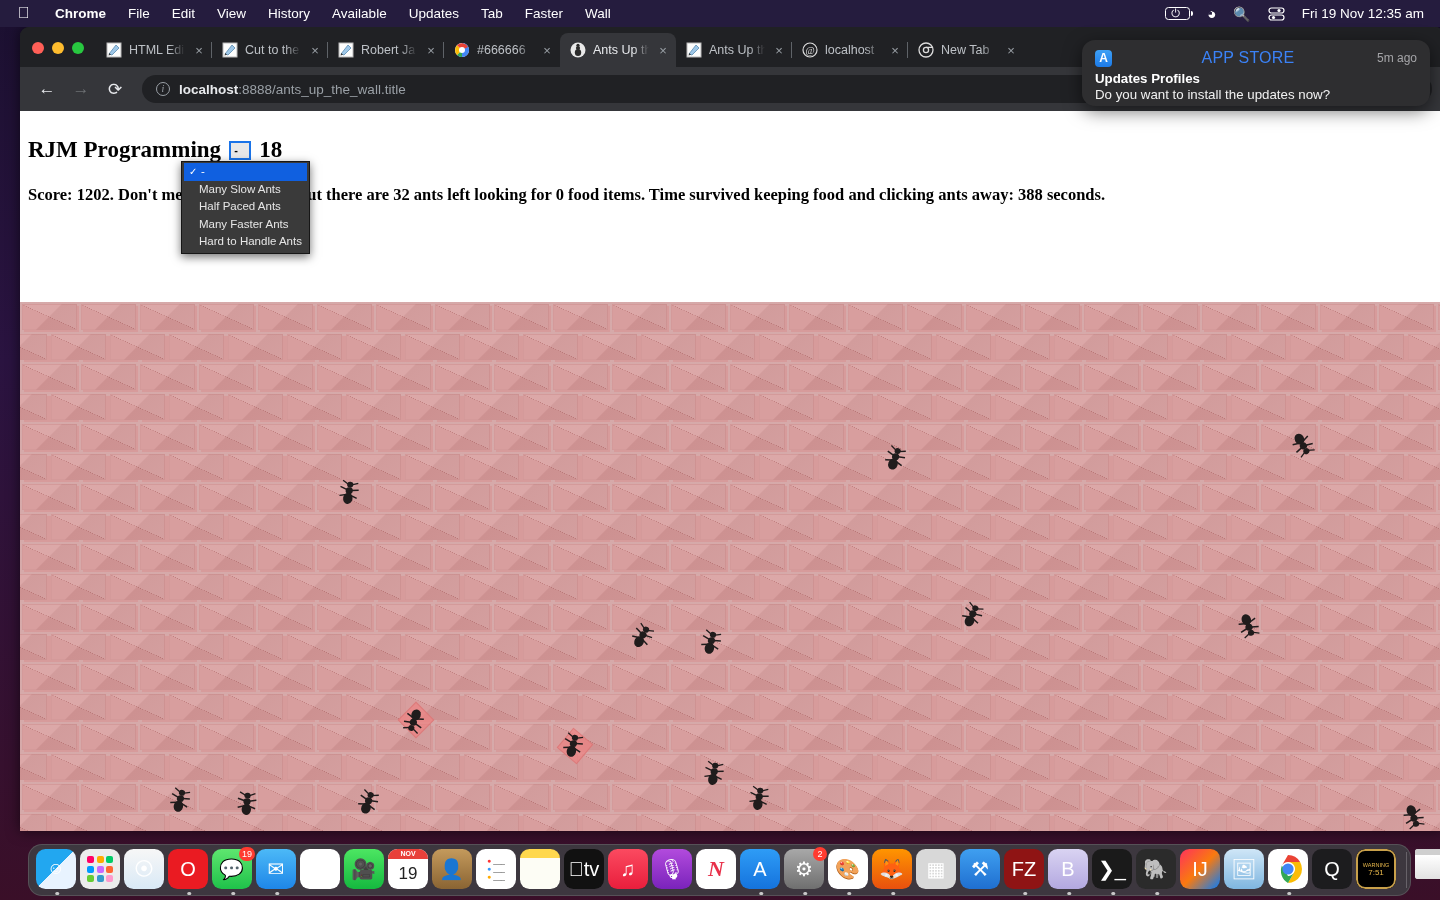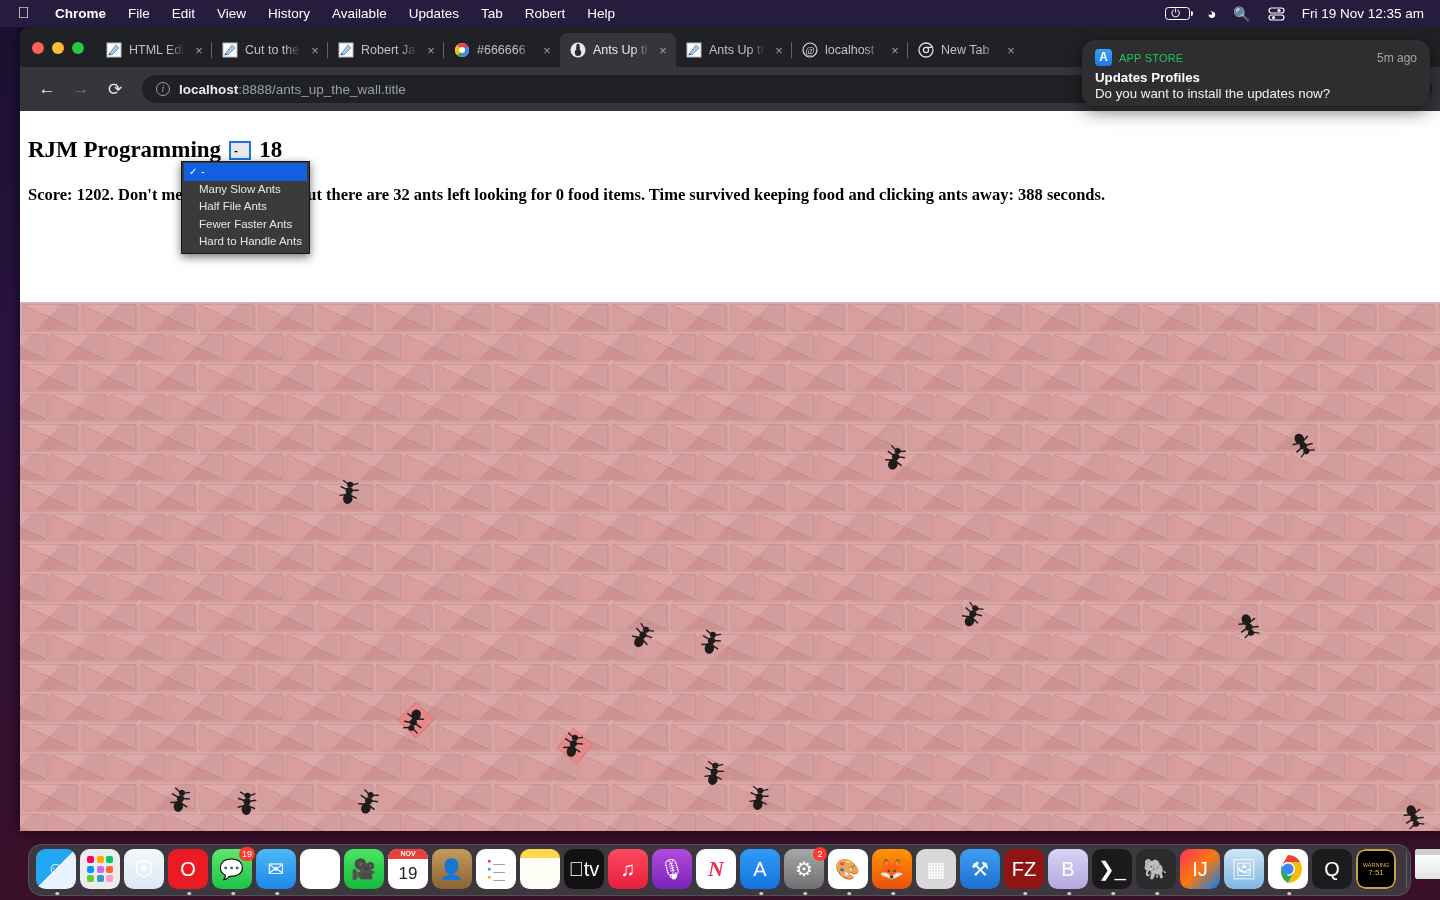--- a/index.html
+++ b/index.html
@@ -164,21 +164,21 @@
     background: #2e2e30; border-radius: 13px; color: #fff;
     padding: 9px 13px; z-index: 80;
     box-shadow: 0 5px 18px rgba(0,0,0,.55);
   }
   #notification .nrow { display: flex; align-items: center; }
   #notification .appicon {
     width: 17px; height: 17px; border-radius: 4px; margin-right: 7px;
     background: linear-gradient(180deg,#3ea0f5,#1c7ae8);
     color: #fff; font-size: 12px; text-align: center; line-height: 17px; font-weight: bold;
   }
-  #notification .appname { font-size: 11px; color: #22c55e; letter-spacing: .2px; flex:1; }
+  #notification .appname { font-size: 16px; color: #3b82f6; letter-spacing: .2px; flex:1;text-align:center; }
   #notification .time { font-size: 12px; color: #a5a5a8; }
   #notification .ntitle { font-size: 13.3px; font-weight: bold; margin-top: 4px; }
   #notification .nbody { font-size: 13.3px; margin-top: 1px; color: #f1f1f1; }
 
   
   #dock {
     position: absolute; left: 28px; bottom: 4px; width: 1383px; height: 52px;
     background: rgba(62,62,66,.88); border-radius: 14px;
     display: flex; align-items: center; padding: 3px 7px; gap: 2px;
     z-index: 70; border: 1px solid rgba(255,255,255,.13);
@@ -205,22 +205,22 @@
   <div id="menubar">
     <span class="apple"></span>
     <span class="mi bold">Chrome</span>
     <span class="mi">File</span>
     <span class="mi">Edit</span>
     <span class="mi">View</span>
     <span class="mi">History</span>
     <span class="mi">Available</span>
     <span class="mi">Updates</span>
     <span class="mi">Tab</span>
-    <span class="mi">Robert</span>
-    <span class="mi">Help</span>
+    <span class="mi">Faster</span>
+    <span class="mi">Wall</span>
     <span class="spacer"></span>
     <span class="right">
       <span class="battery">
           <span class="bolt">⏻</span>
         </span>
       <span class="wifi-ic">◕</span>
       <span class="search-ic">🔍</span>
       <span class="cc-ic">
         <svg width="17" height="14" viewBox="0 0 17 14">
             <rect x="1" y="1" width="15" height="5" rx="2.5" fill="none" stroke="#fff" stroke-width="1.2"></rect>
@@ -1102,22 +1102,22 @@
       <ellipse cx="12.8" cy="20.5" rx="4.7" ry="5.6"></ellipse>
     </g>
             </svg></div>
         </div>
     </div>
   </div>
 
   <div id="pace-dropdown">
     <div class="opt sel">-</div>
     <div class="opt">Many Slow Ants</div>
-    <div class="opt">Half File Ants</div>
-    <div class="opt">Fewer Faster Ants</div>
+    <div class="opt">Half Paced Ants</div>
+    <div class="opt">Many Faster Ants</div>
     <div class="opt">Hard to Handle Ants</div>
   </div>
 
   <div id="notification">
     <div class="nrow">
       <span class="appicon">A</span>
       <span class="appname">APP STORE</span>
       <span class="time">5m ago</span>
     </div>
     <div class="ntitle">Updates Profiles</div>

